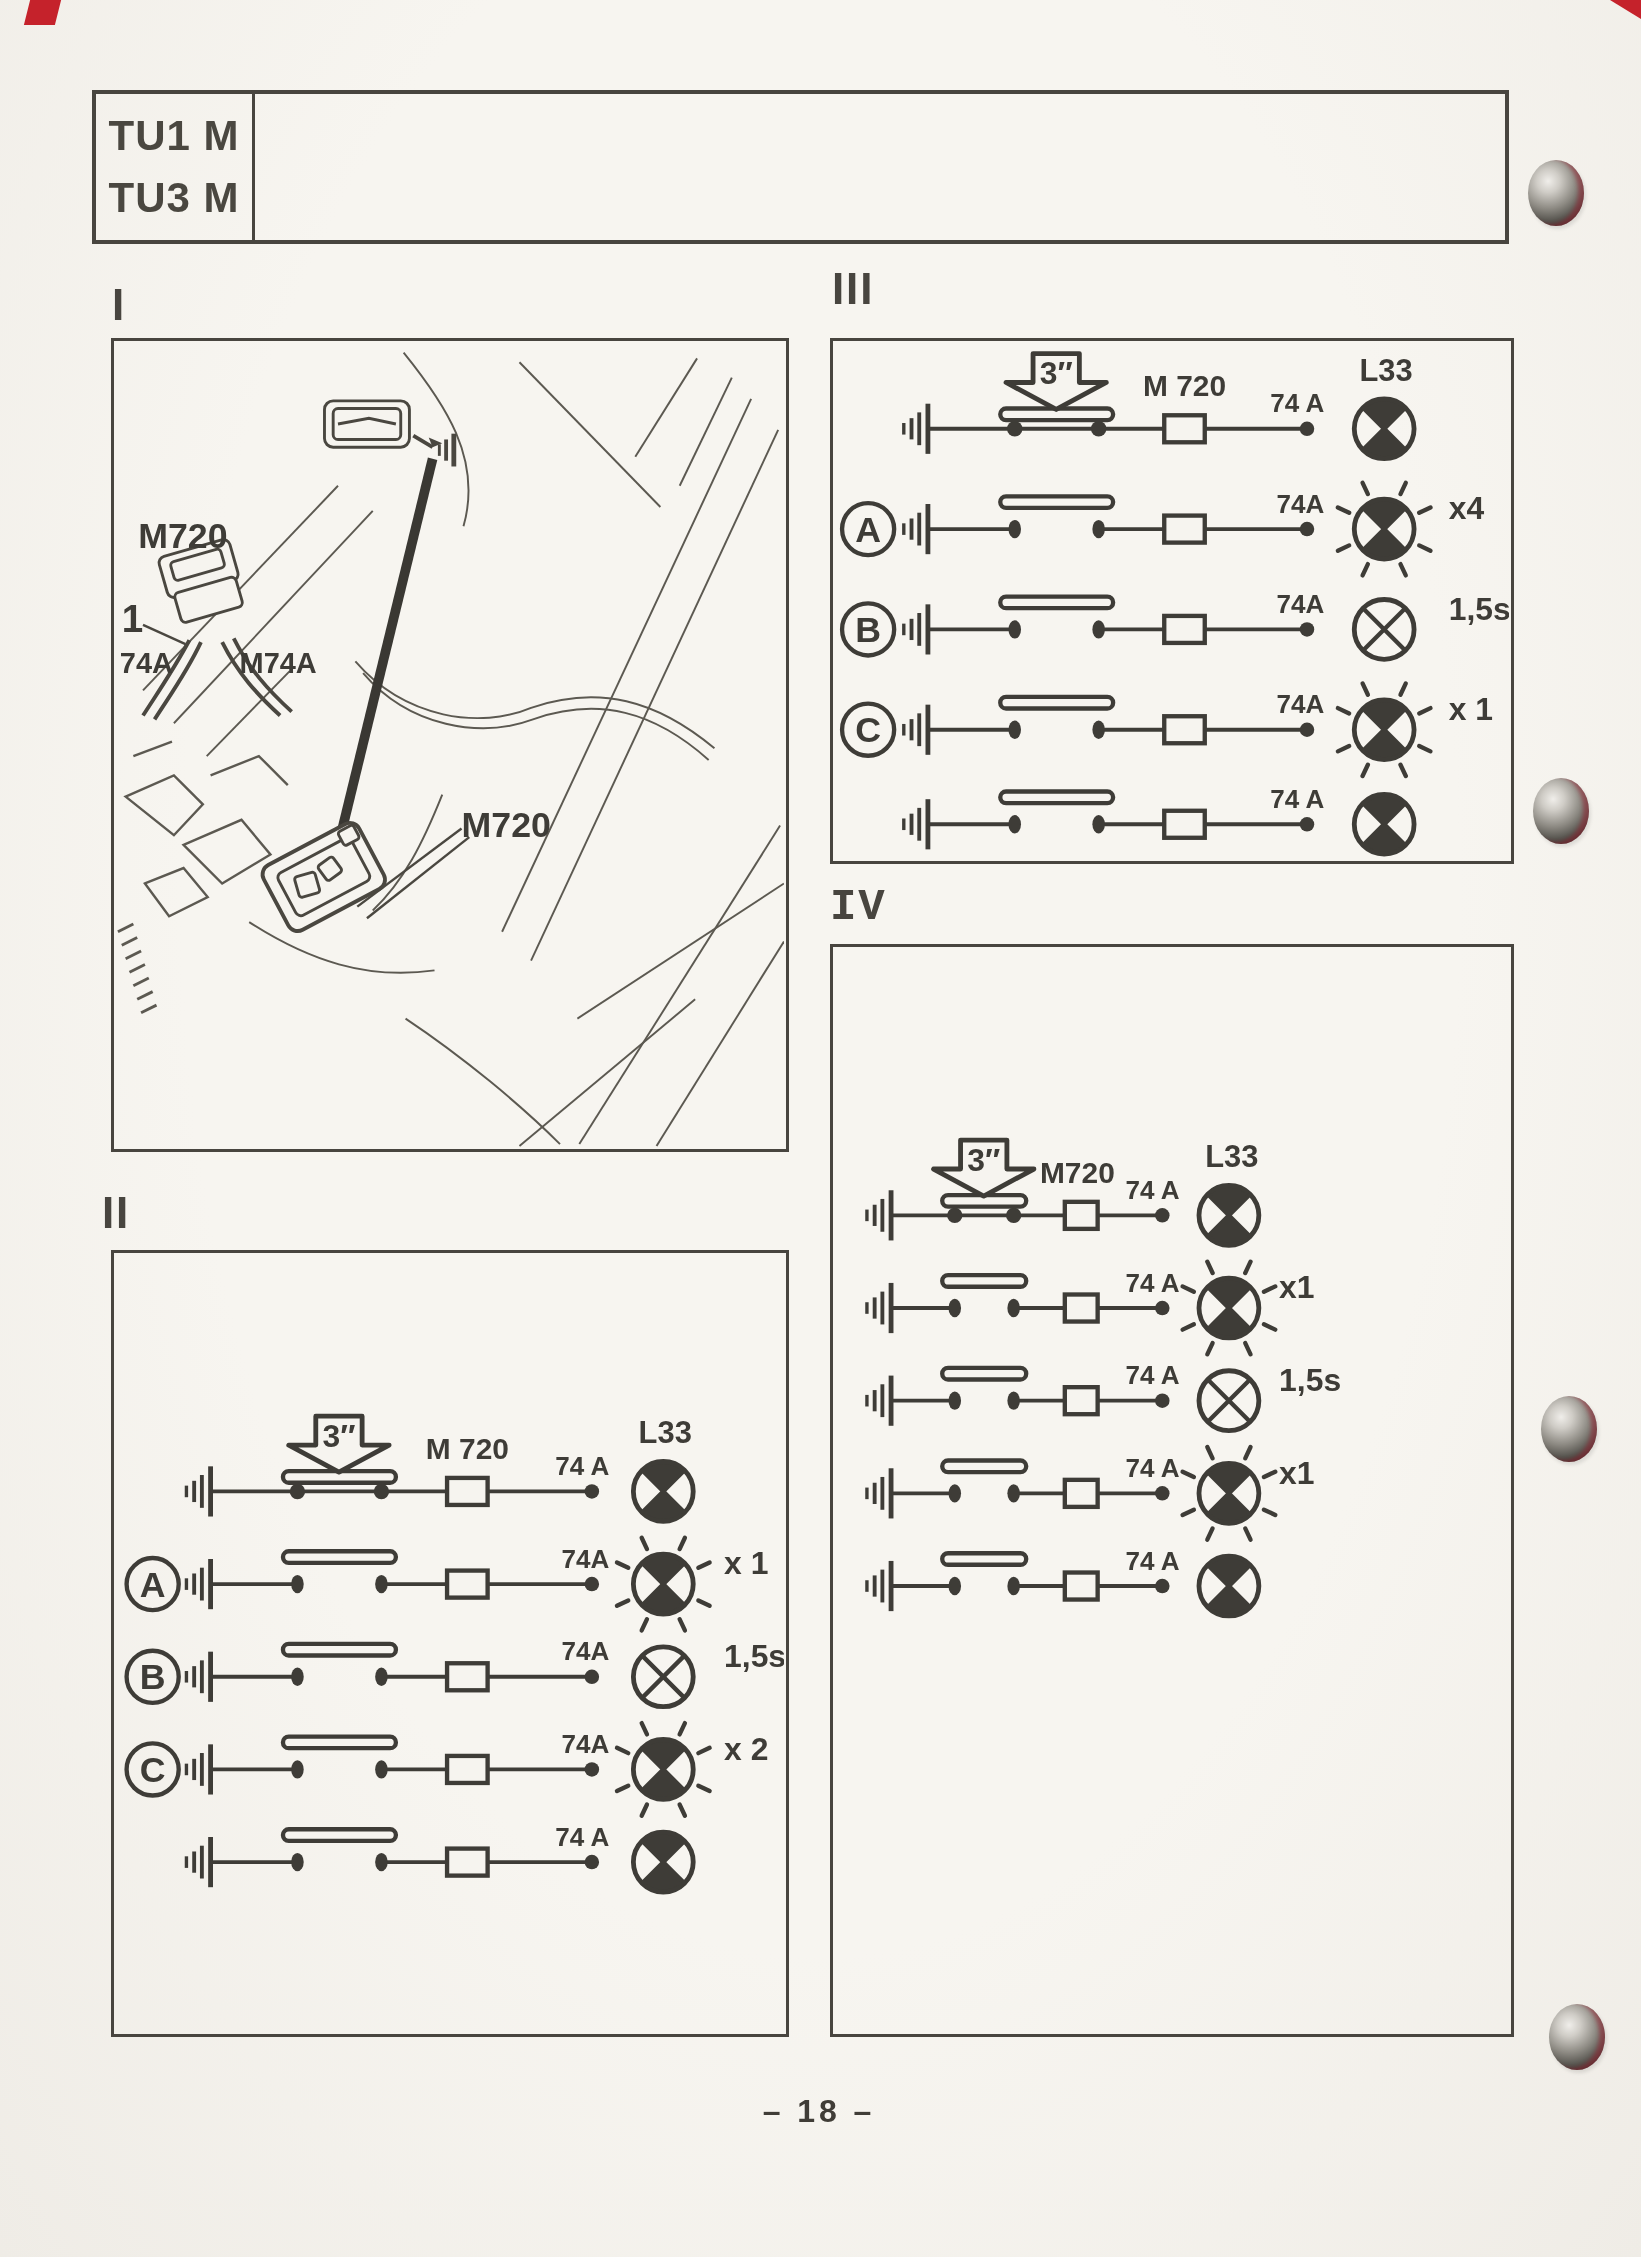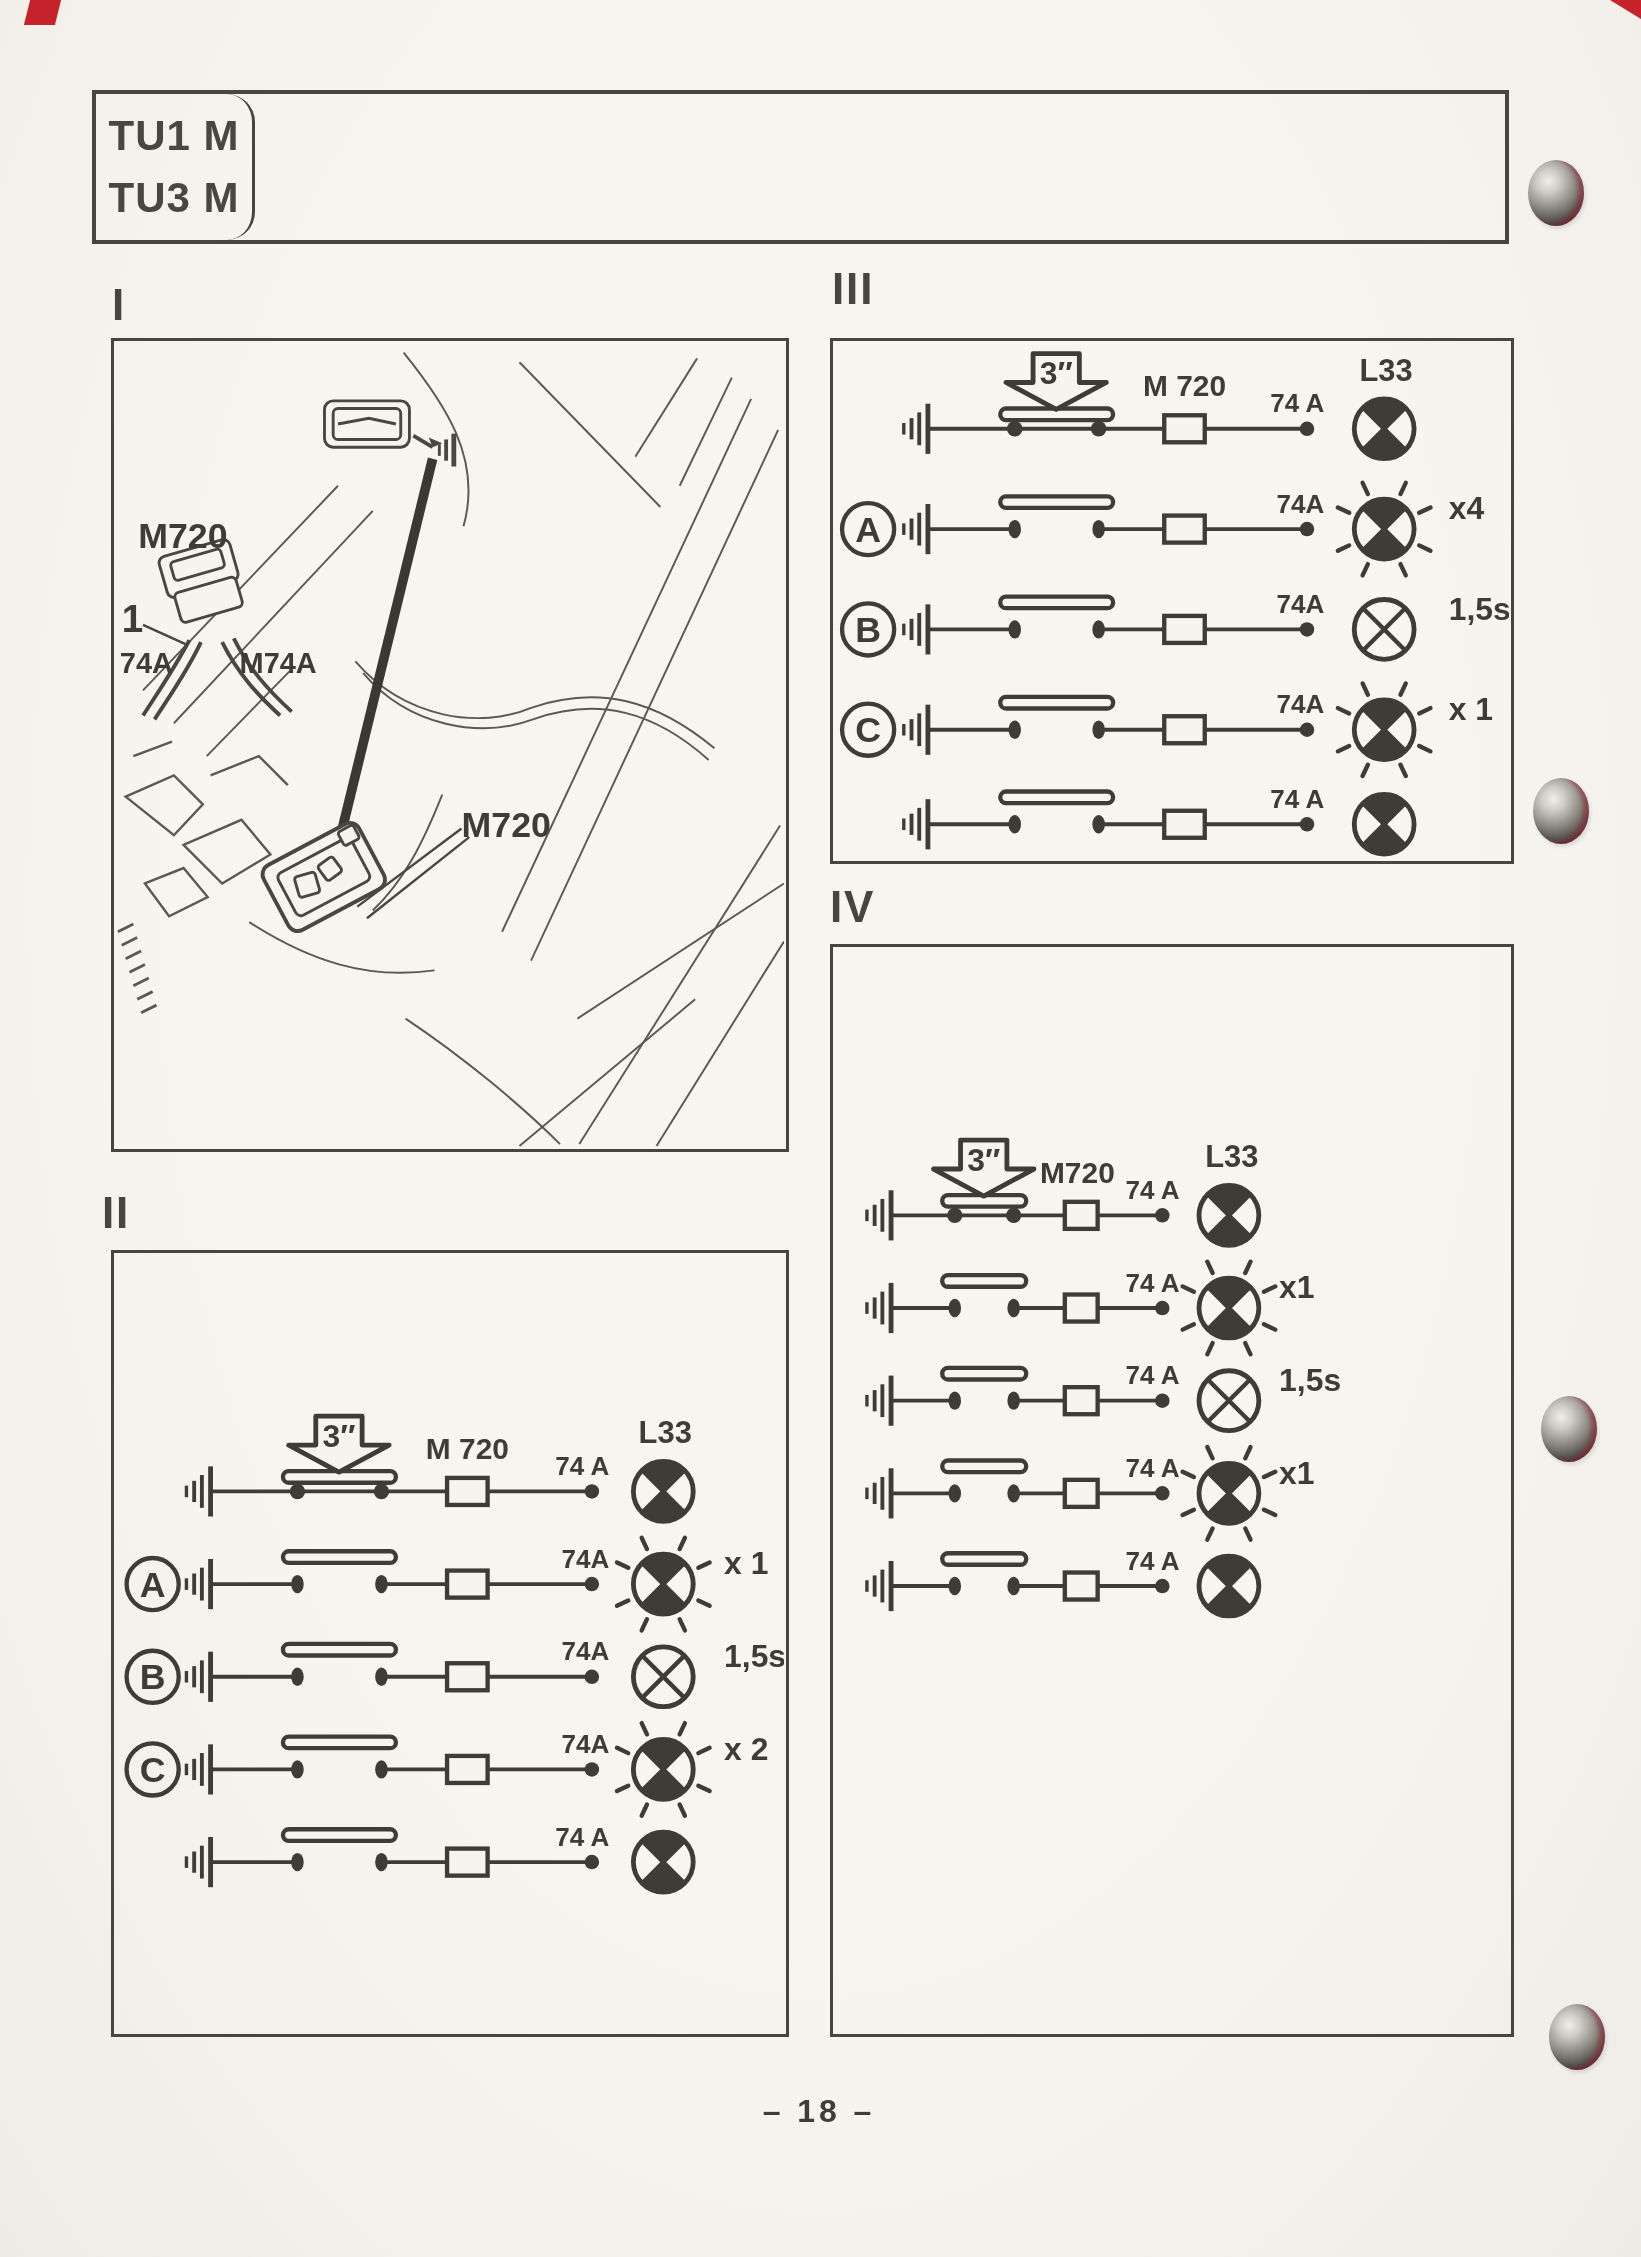--- a/index.html
+++ b/index.html
@@ -4,21 +4,21 @@
 <style>
   html,body{margin:0;padding:0;background:#dcdad5;}
   .page{
     position:relative;width:1641px;height:2257px;overflow:hidden;
     background:radial-gradient(ellipse at 50% 40%, #f7f5f0 55%, #efece6 100%);
     font-family:"Liberation Sans", sans-serif;color:#3e3c37;
   }
   .roman{position:absolute;font-size:44px;font-weight:bold;color:#48453f;letter-spacing:1.9px;}
   .sec-box{position:absolute;border:3.9px solid #48453f;box-sizing:border-box;background:transparent;}
   .header-box{position:absolute;left:92px;top:90px;width:1417px;height:154px;border:4.8px solid #48453f;box-sizing:border-box;display:flex;}
-  .model-cell{width:156px;border-right:3.9px solid #48453f;display:flex;flex-direction:column;justify-content:center;align-items:center;gap:13.5px;border-radius:28px;}
+  .model-cell{width:156px;border-right:3.9px solid #48453f;display:flex;flex-direction:column;justify-content:center;align-items:center;gap:13.5px;}
   .model-cell div{font-size:42px;font-weight:bold;color:#4a4740;letter-spacing:1px;}
   .empty-cell{flex:1;}
   .mark-tl{position:absolute;left:27px;top:0;width:31px;height:25px;background:#c5222b;transform:skewX(-14deg);}
   .mark-tr{position:absolute;right:0;top:0;width:0;height:0;border-top:19.3px solid #c5222b;border-left:31px solid transparent;}
   .hole{position:absolute;width:56px;height:66px;border-radius:50%;
     background:radial-gradient(circle at 36% 32%, #f0eeea 0%, #cfccc6 20%, #8d8a83 48%, #3b3934 80%, #242220 100%);
     box-shadow:inset -5.8px -1.9px 3.9px rgba(160,30,48,.45), 1.9px 2.9px 3.9px rgba(0,0,0,.10);}
   .page-num{position:absolute;left:732px;top:2093px;width:174px;text-align:center;font-size:32px;font-weight:bold;color:#403d37;letter-spacing:3.9px;}
   svg{display:block;}
   svg text{font-family:"Liberation Sans", sans-serif;font-weight:bold;fill:#3e3c37;}
@@ -35,21 +35,21 @@
     <div class="model-cell">
       <div>TU1 M</div>
       <div>TU3 M</div>
     </div>
     <div class="empty-cell"></div>
   </div>
 
   <div class="roman" style="left:112px;top:280px;">I</div>
   <div class="roman" style="left:832px;top:264px;">III</div>
   <div class="roman" style="left:102px;top:1188px;">II</div>
-  <div class="roman" style="left:830px;top:882px;">IV</div>
+  <div class="roman" style="left:830px;top:882px;font-family:Liberation Mono, monospace;">IV</div>
 
   <div class="sec-box" style="left:111px;top:338px;width:678px;height:814px;">
     <svg width="670" height="806" viewBox="0 0 694 835">
       <g stroke="#5c5951" stroke-width="2" fill="none">
         <path d="M30,362 L232,150"></path>
         <path d="M62,396 L268,176"></path>
         <path d="M96,430 L182,342"></path>
         <path d="M300,12 C342,64 382,122 362,192"></path>
         <path d="M420,22 L566,172"></path>
         <path d="M688,92 L432,642"></path>

